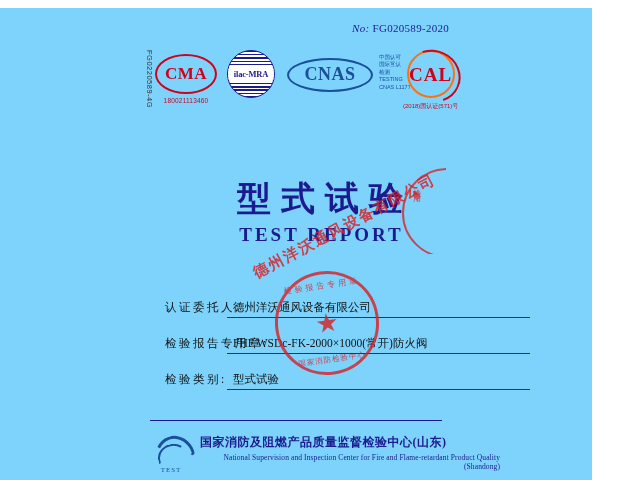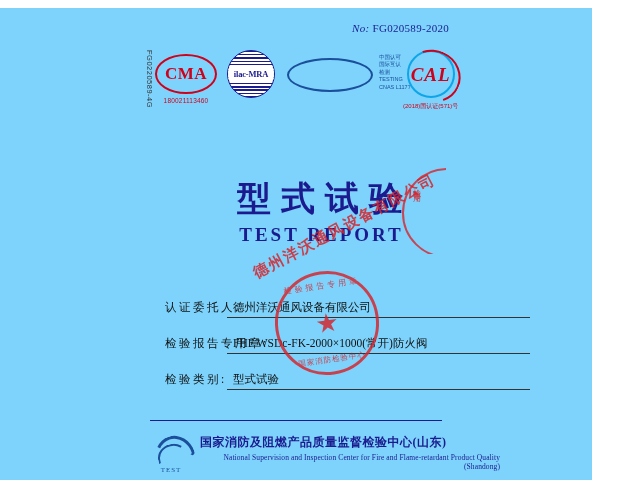--- a/index.html
+++ b/index.html
@@ -168,25 +168,24 @@
     text-align: left;
     white-space: nowrap;
   }
 
   
   .logo-cal { left: 248px; top: 0px; }
   .cal-circle {
     width: 48px;
     height: 48px;
     border-radius: 50%;
-    border: 2px solid #0ea5e9;
+    border: 2px solid #f97316;
     position: relative;
     margin: 0 auto;
     box-sizing: border-box;
-    font-style: italic;
   }
   .cal-letters {
     position: absolute;
     left: 0; right: 0; top: 12px;
     font-family: "Liberation Serif", serif;
     font-size: 19px;
     font-weight: bold;
     color: #d0021b;
     letter-spacing: 1px;
   }
@@ -473,20 +472,21 @@
         <div class="ilac-band">
           <span>ilac-MRA</span>
         </div>
       </div>
       <div class="ilac-cap"></div>
     </div>
 
     <div class="logo logo-cnas">
       <div class="cnas-wrap">
         <div class="cnas-oval"></div>
+        <div class="cnas-text">CNAS</div>
         <div class="cnas-side">中国认可<br>国际互认<br>检测<br>TESTING<br>CNAS L1177</div>
       </div>
     </div>
 
     <div class="logo logo-cal">
       <div class="cal-circle">
         <div class="cal-arc"></div>
         <div class="cal-letters">CAL</div>
       </div>
       <div class="cal-code">(2018)国认证(571)号</div>

